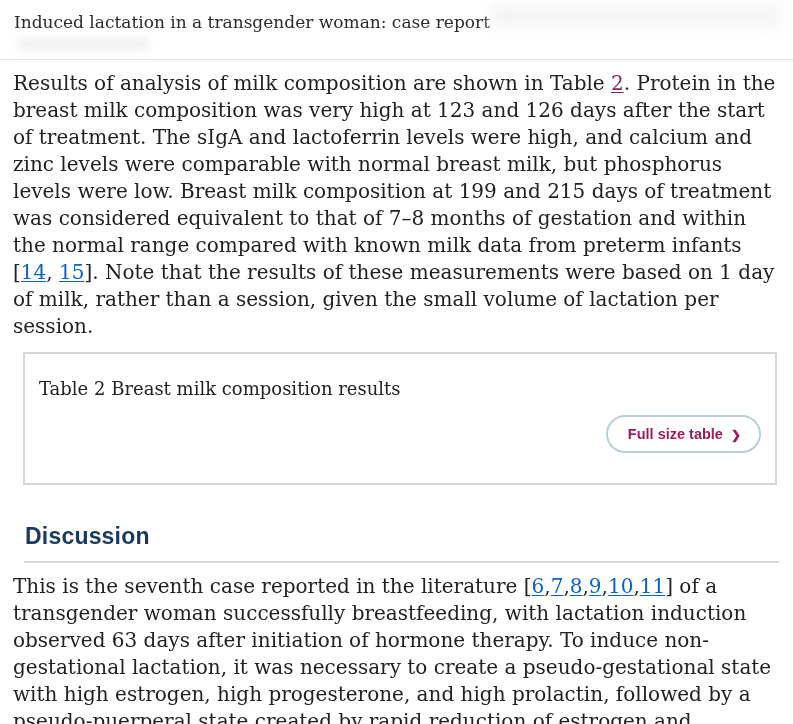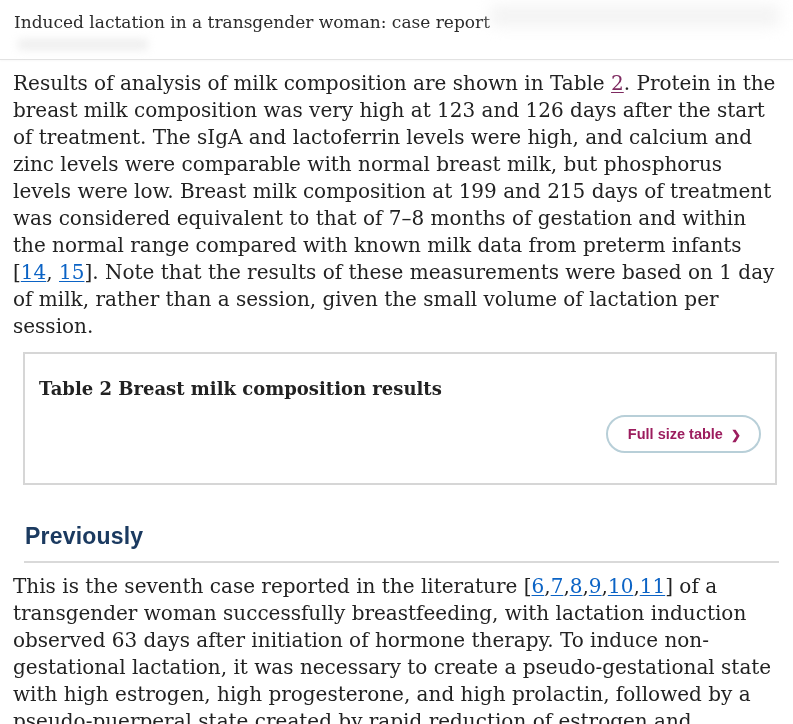--- a/index.html
+++ b/index.html
@@ -70,21 +70,21 @@
   .table-card {
     margin-top: 12px;
     margin-left: 10px;
     width: 754px;
     border: 2px solid #d6d6d6;
     background: #ffffff;
     padding: 24px 14px 30px 14px;
   }
   .table-card-title {
     font-size: 18px;
-    font-weight: 700;
+    font-weight: 400;
     color: #222222;
     font-family: "DejaVu Serif", serif;
   }
   .table-card-actions {
     margin-top: 16px;
     display: flex;
     justify-content: flex-end;
   }
   .fullsize-btn {
     display: inline-flex;
@@ -142,18 +142,18 @@
   <section class="table-card">
     <div class="table-card-title">Table 2 Breast milk composition results</div>
     <div class="table-card-actions">
       <button class="fullsize-btn">
         <span>Full size table</span>
         <span class="chev">❯</span>
       </button>
     </div>
   </section>
 
-  <h2 class="section-heading">Previously</h2>
+  <h2 class="section-heading">Discussion</h2>
   <hr class="section-divider">
 
   <p class="body-text discussion-paragraph">This is the seventh case reported in the literature [<a class="ref" href="#">6</a>,<a class="ref" href="#">7</a>,<a class="ref" href="#">8</a>,<a class="ref" href="#">9</a>,<a class="ref" href="#">10</a>,<a class="ref" href="#">11</a>] of a transgender woman successfully breastfeeding, with lactation induction observed 63 days after initiation of hormone therapy. To induce non-gestational lactation, it was necessary to create a pseudo-gestational state with high estrogen, high progesterone, and high prolactin, followed by a pseudo-puerperal state created by rapid reduction of estrogen and progesterone while maintaining a high prolactin state [<a class="ref" href="#">6</a>, <a class="ref" href="#">7</a>]. For the current case, lactation resulted from treatment with the previously reported dose of domperidone (60 mg/day)7, but the amount of lactation was smaller than amounts described in other cases. Previously reported cases of</p>
 
 </main>
 
 </body></html>

